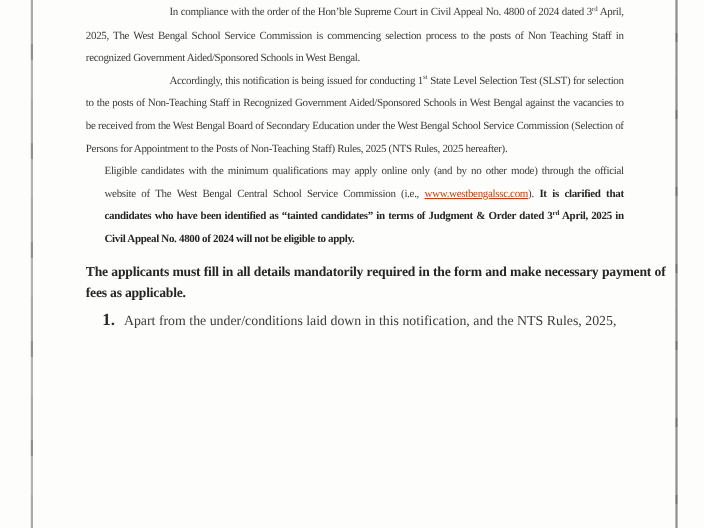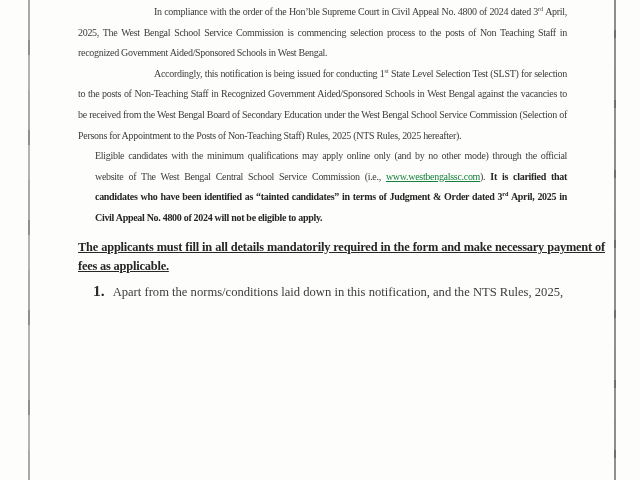--- a/index.html
+++ b/index.html
@@ -44,34 +44,33 @@
   .tindent { text-indent: 76px; }
   .sub { margin-left: 17px; }
   sup.ord {
     font-size: 0.62em;
     line-height: 0;
     vertical-align: 4px;
     letter-spacing: 0;
   }
   .link {
     text-decoration: underline;
-    color: #15803d;
+    color: #c2410c;
     cursor: pointer;
   }
   .bold, b { font-weight: bold; color: #262626; }
   .notice {
     margin: 9px 0 0 0;
     width: 527px;
     font-size: 12.4px;
     line-height: 19px;
     letter-spacing: -0.2px;
     text-align: justify;
     font-weight: bold;
     color: #262626;
-    text-decoration: underline;
   }
   .list-item {
     margin: 5px 0 0 15px;
     white-space: nowrap;
     font-size: 12.6px;
     line-height: 20px;
     color: #3c3c3c;
   }
   .list-marker {
     font-size: 15.5px;
@@ -92,16 +91,16 @@
     <p class="para tindent"><span class="run">In compliance with the order of the Hon’ble Supreme Court in Civil Appeal No. 4800 of 2024 dated 3</span><sup class="ord">rd</sup><span class="run"> April, 2025, The West Bengal School Service Commission is commencing selection process to the posts of Non Teaching Staff in recognized Government Aided/Sponsored Schools in West Bengal.</span></p>
 
     <p class="para tindent"><span class="run">Accordingly, this notification is being issued for conducting 1</span><sup class="ord">st</sup><span class="run"> State Level Selection Test (SLST) for selection to the posts of Non-Teaching Staff in Recognized Government Aided/Sponsored Schools in West Bengal against the vacancies to be received from the West Bengal Board of Secondary Education under the West Bengal School Service Commission (Selection of Persons for Appointment to the Posts of Non-Teaching Staff) Rules, 2025 (NTS Rules, 2025 hereafter).</span></p>
 
 
 
     <p class="para sub"><span class="run">Eligible candidates with the minimum qualifications may apply online only (and by no other mode) through the official website of The West Bengal Central School Service Commission (i.e., </span><span class="link">www.westbengalssc.com</span><span class="run">). </span><b class="bold">It is clarified that candidates who have been identified as “tainted candidates” in terms of Judgment &amp; Order dated 3</b><sup class="ord bold">rd</sup><b class="bold"> April, 2025 in Civil Appeal No. 4800 of 2024 will not be eligible to apply.</b></p>
 
     <p class="notice"><b>The applicants must fill in all details mandatorily required in the form and make necessary payment of fees as applicable</b><span>.</span></p>
 
-    <div class="list-item"><span class="list-marker">1.</span><span class="item-text">Apart from the norms/conditions laid down in this notification, and the NTS Rules, 2025,</span></div>
+    <div class="list-item"><span class="list-marker">1.</span><span class="item-text">Apart from the under/conditions laid down in this notification, and the NTS Rules, 2025,</span></div>
 
   </main>
 </div>
 
 </body></html>

